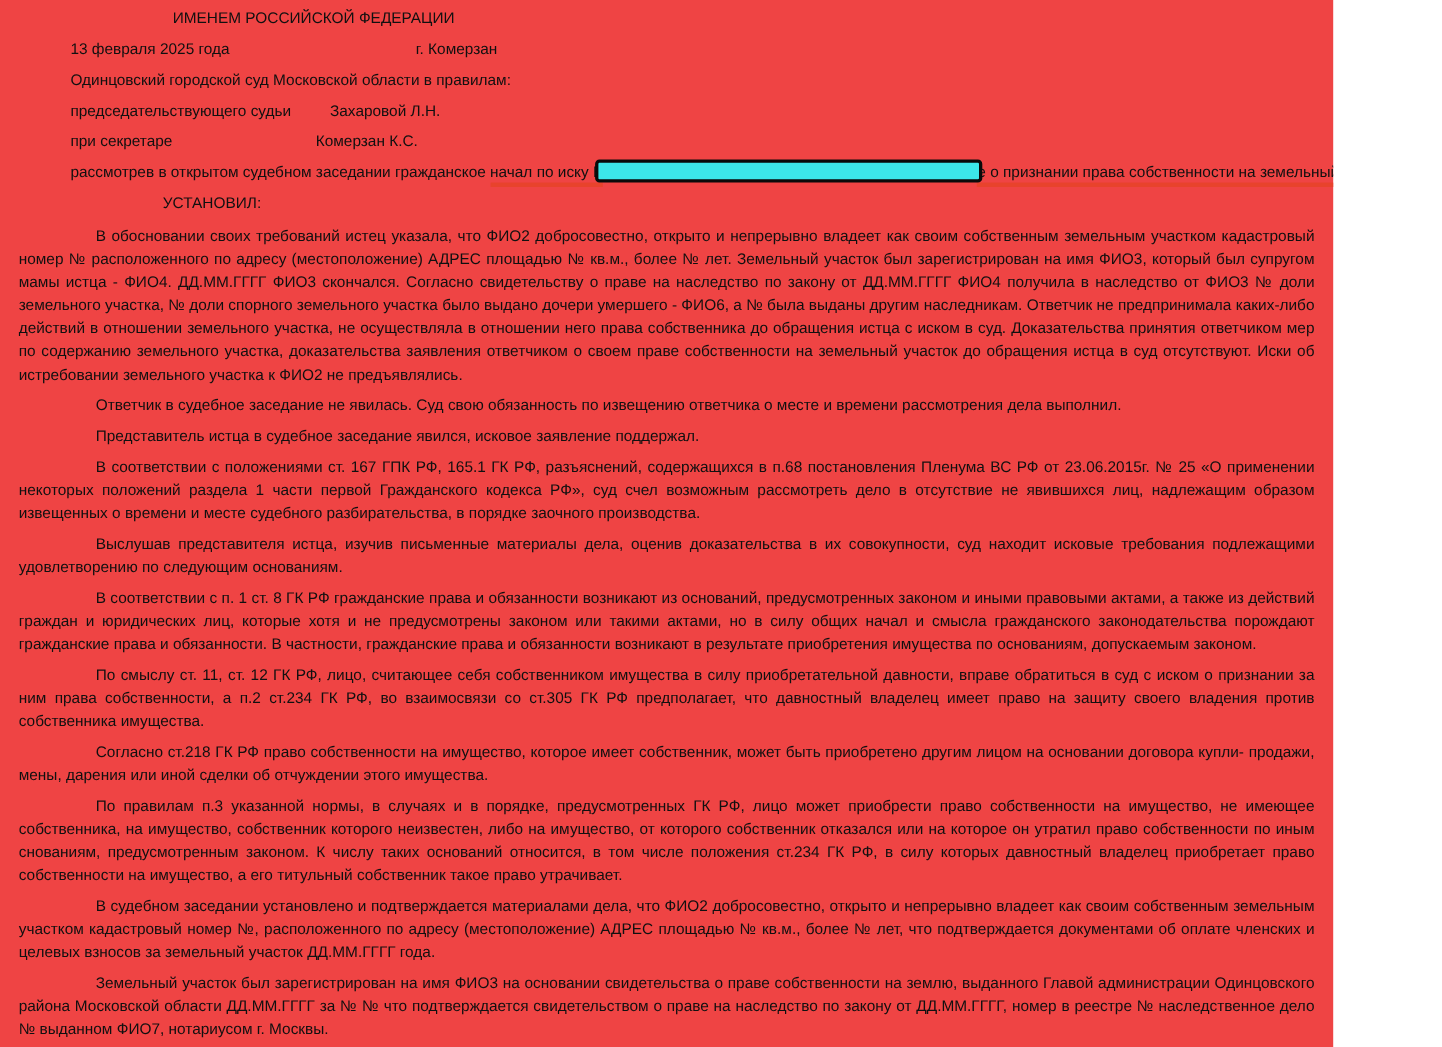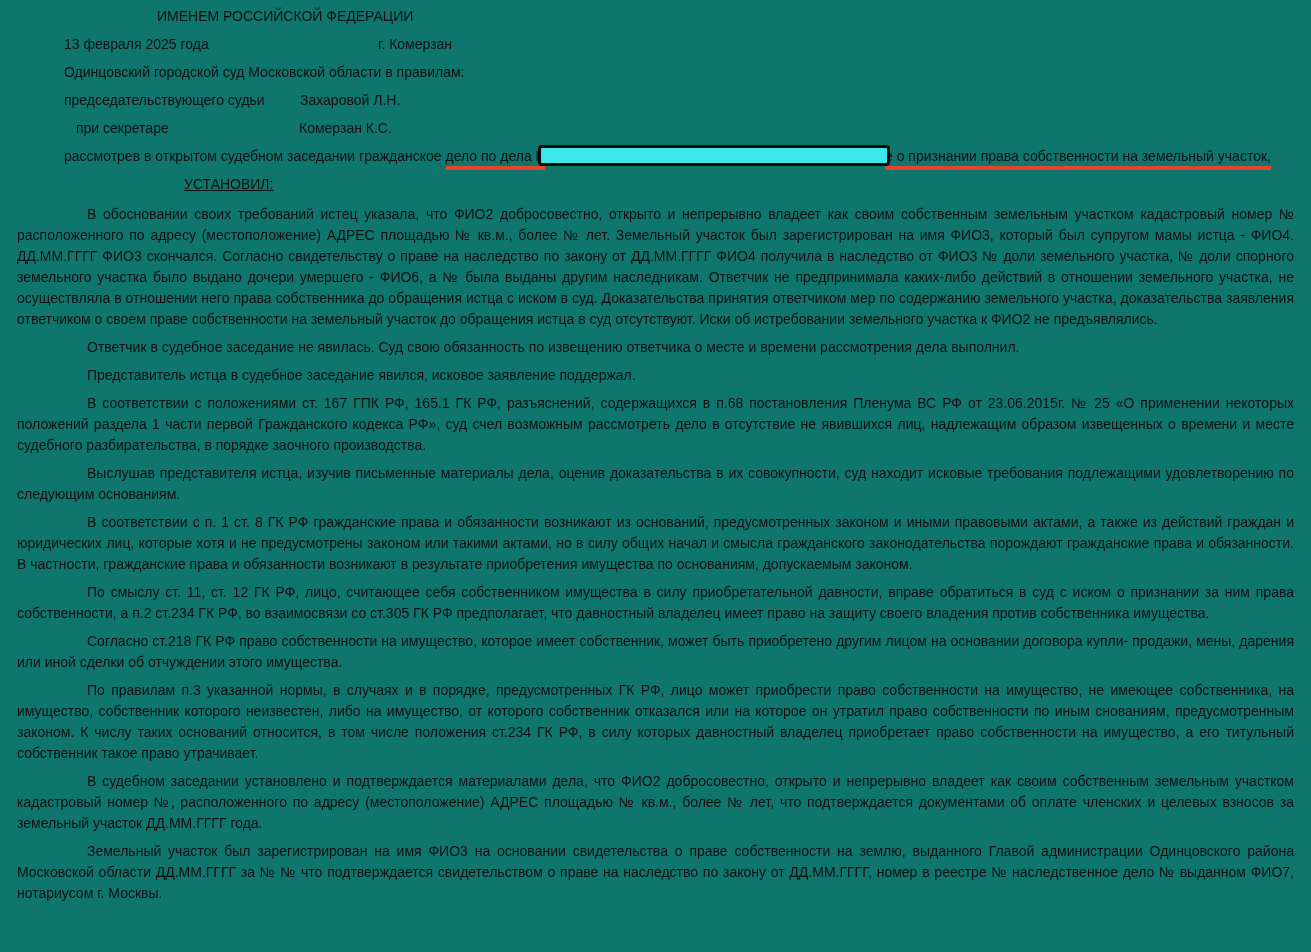--- a/index.html
+++ b/index.html
@@ -1,29 +1,29 @@
 <!DOCTYPE html>
 <html lang="ru" style="--redaction-fill: #3ce7ea; --redaction-border: #0a0a0a; --underline-red: #e8432c;"><head>
 <meta charset="utf-8">
 <style>
   html,body { margin:0; padding:0; background:#ffffff; }
   .page {
-    width:1311px; height:952px; overflow:hidden; box-sizing:border-box;
-    background:#0f766e; color:#101010;
+    width:1212px; height:952px; overflow:hidden; box-sizing:border-box;
+    background:#ef4444; color:#101010;
     font-family:"Liberation Sans","DejaVu Sans",sans-serif;
     font-size:14px;
   }
   .header { padding:2px 17px 0 64px; }
   .hline { height:28px; line-height:28px; white-space:nowrap; }
   .doc-heading { margin-left:93px; }
-  .est-heading { margin-left:120px;text-decoration:underline; }
+  .est-heading { margin-left:84px; }
   .cell { display:inline-block; }
   .cell.date { width:314px; }
   .cell.judge { width:236px; }
-  .cell.secretary { width:223px;margin-left:12px; }
+  .cell.secretary { width:223px; }
   .u {
     border-bottom:4px solid var(--underline-red,#e8432c);
     padding-bottom:2px;
   }
   .redaction {
     display:inline-block; width:346px; height:15px;
     background:var(--redaction-fill,#3ce7ea);
     border:3px solid var(--redaction-border,#0a0a0a);
     border-radius:4px; vertical-align:-5px;
     margin:0 -5px 0 -7px; position:relative; z-index:1;
@@ -48,21 +48,21 @@
     <div class="hline">Одинцовский городской суд Московской области в правилам:</div>
 
     <div class="hline">
       <span class="cell judge">председательствующего судьи</span><span>Захаровой Л.Н.</span>
     </div>
 
     <div class="hline">
       <span class="cell secretary">при секретаре</span><span>Комерзан К.С.</span>
     </div>
 
-    <div class="hline"><span>рассмотрев в открытом судебном заседании гражданское </span><span class="u"><span>дело по дела </span><span>В</span></span><span class="redaction"></span><span class="u"><span>е </span><span>о признании права собственности на земельный участок,</span></span></div>
+    <div class="hline"><span>рассмотрев в открытом судебном заседании гражданское </span><span class="u"><span>начал по иску </span><span>В</span></span><span class="redaction"></span><span class="u"><span>е </span><span>о признании права собственности на земельный участок,</span></span></div>
 
     <div class="hline est-heading">УСТАНОВИЛ:</div>
   </div>
 
   <div class="body">
     <p>В обосновании своих требований истец указала, что ФИО2 добросовестно, открыто и непрерывно владеет как своим собственным земельным участком кадастровый номер № расположенного по адресу (местоположение) АДРЕС площадью № кв.м., более № лет. Земельный участок был зарегистрирован на имя ФИО3, который был супругом мамы истца - ФИО4. ДД.ММ.ГГГГ ФИО3 скончался. Согласно свидетельству о праве на наследство по закону от ДД.ММ.ГГГГ ФИО4 получила в наследство от ФИО3 № доли земельного участка, № доли спорного земельного участка было выдано дочери умершего - ФИО6, а № была выданы другим наследникам. Ответчик не предпринимала каких-либо действий в отношении земельного участка, не осуществляла в отношении него права собственника до обращения истца с иском в суд. Доказательства принятия ответчиком мер по содержанию земельного участка, доказательства заявления ответчиком о своем праве собственности на земельный участок до обращения истца в суд отсутствуют. Иски об истребовании земельного участка к ФИО2 не предъявлялись.</p>
     <p>Ответчик в судебное заседание не явилась. Суд свою обязанность по извещению ответчика о месте и времени рассмотрения дела выполнил.</p>
     <p>Представитель истца в судебное заседание явился, исковое заявление поддержал.</p>
     <p>В соответствии с положениями ст. 167 ГПК РФ, 165.1 ГК РФ, разъяснений, содержащихся в п.68 постановления Пленума ВС РФ от 23.06.2015г. № 25 «О применении некоторых положений раздела 1 части первой Гражданского кодекса РФ», суд счел возможным рассмотреть дело в отсутствие не явившихся лиц, надлежащим образом извещенных о времени и месте судебного разбирательства, в порядке заочного производства.</p>
     <p>Выслушав представителя истца, изучив письменные материалы дела, оценив доказательства в их совокупности, суд находит исковые требования подлежащими удовлетворению по следующим основаниям.</p>

